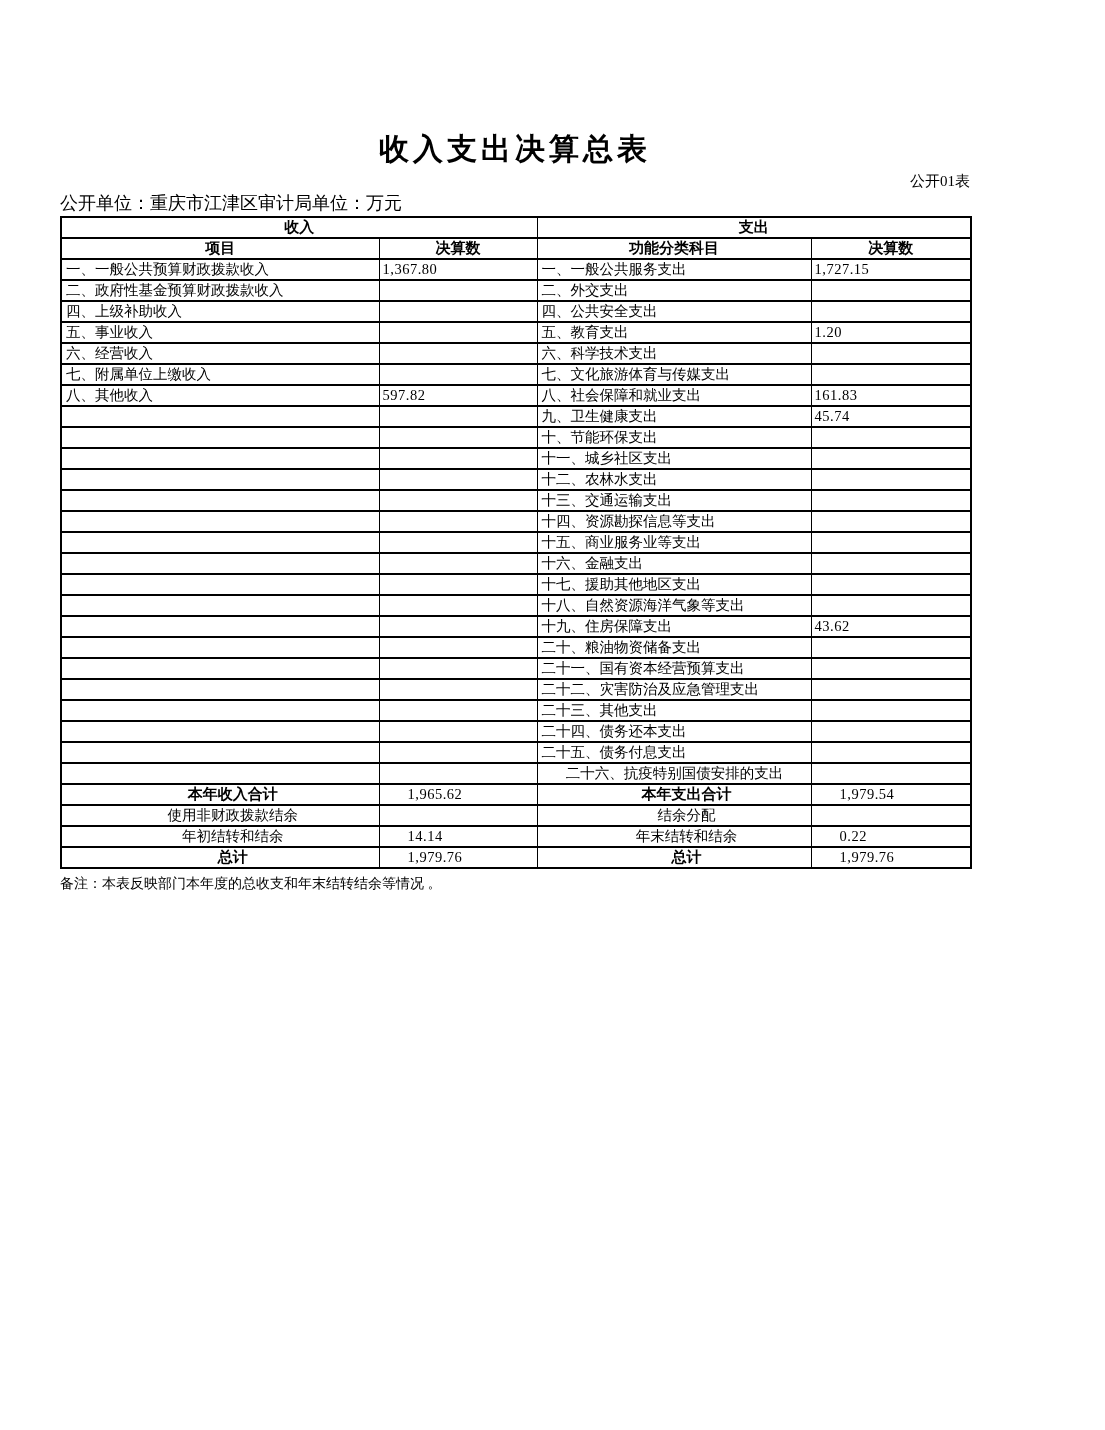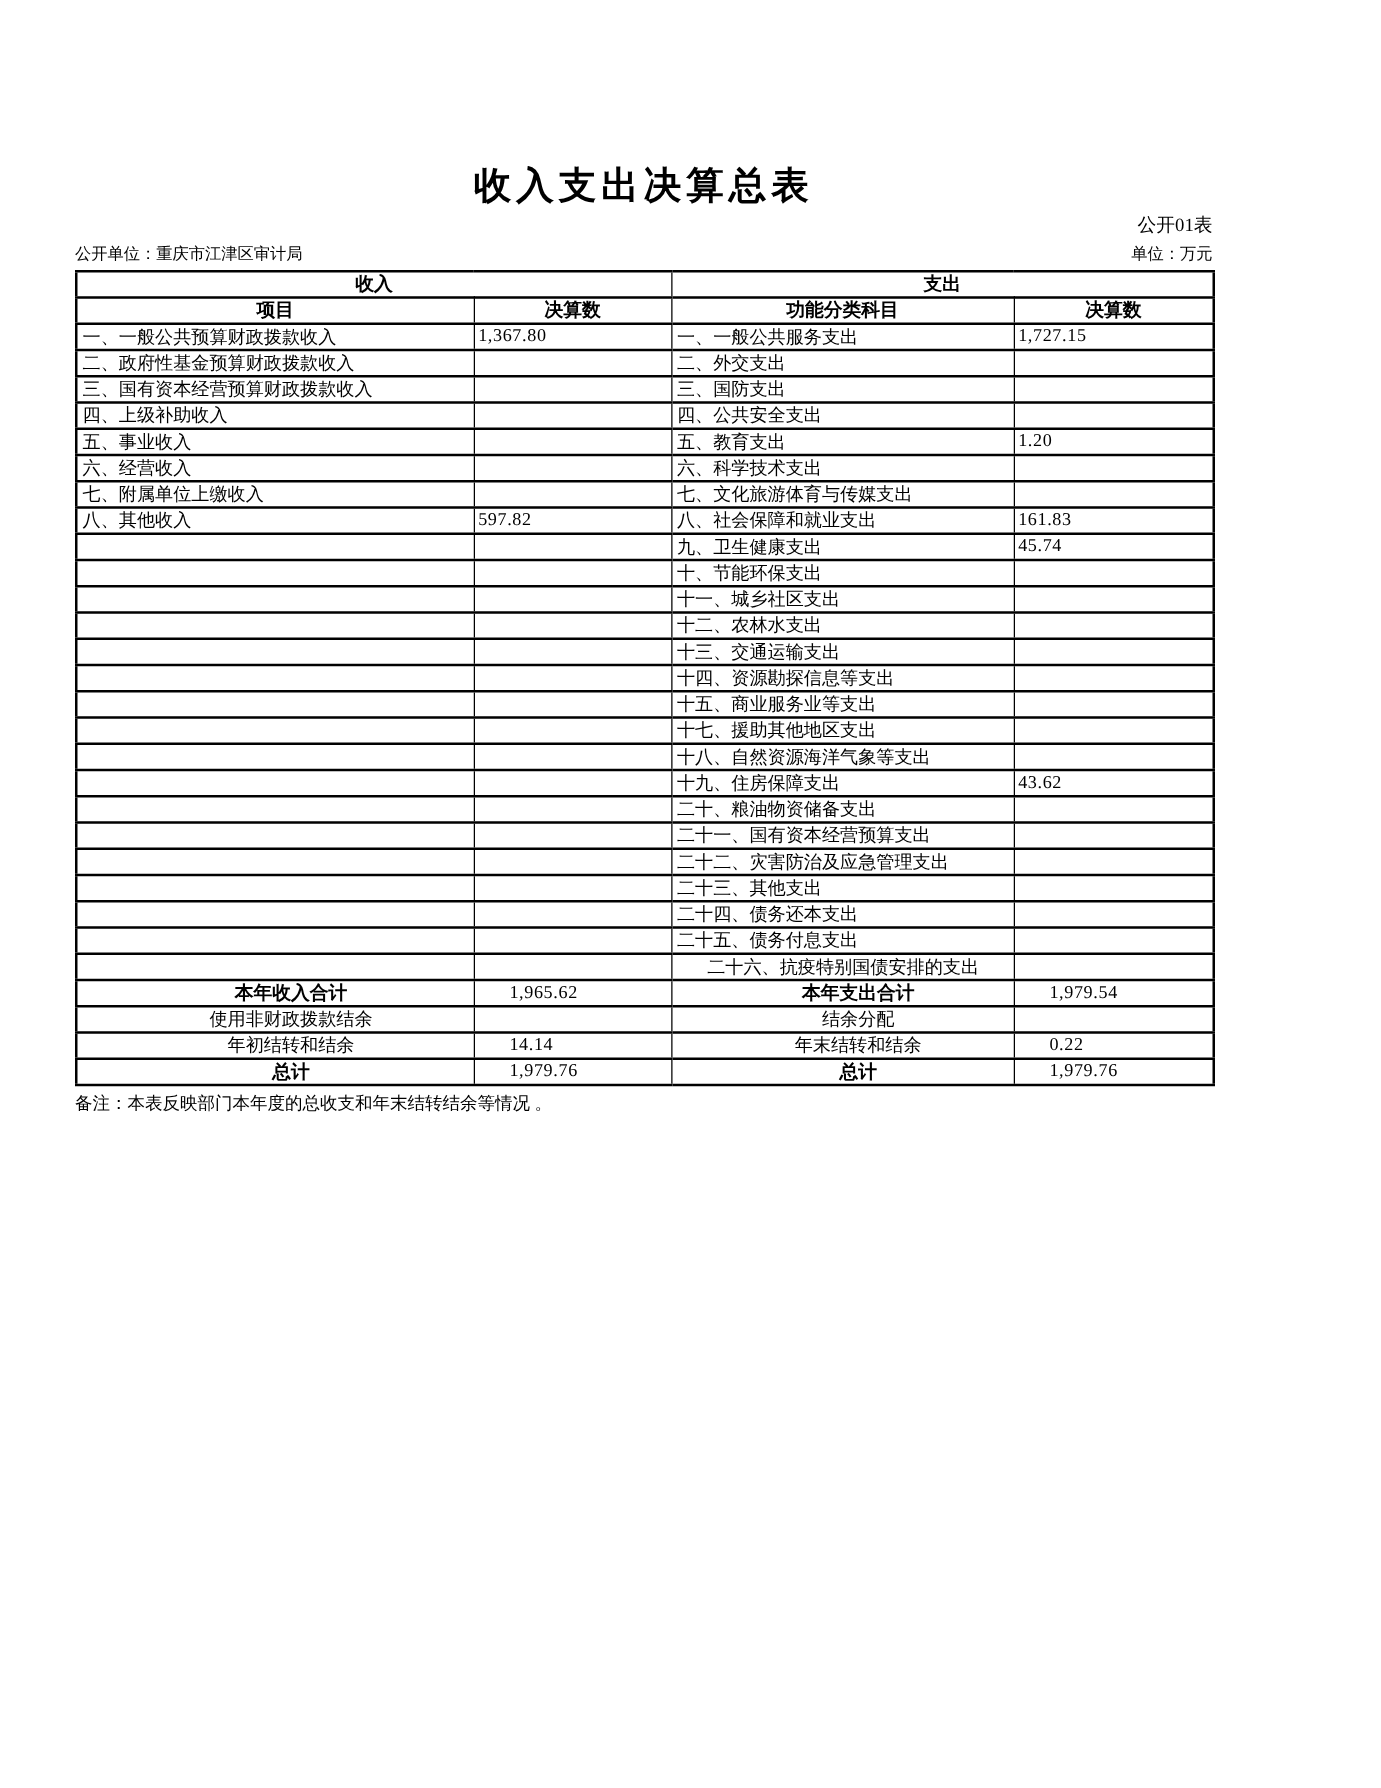--- a/index.html
+++ b/index.html
@@ -30,23 +30,23 @@
     white-space: nowrap;
   }
   .table-code {
     text-align: right;
     font-size: 15px;
     line-height: 19px;
     margin-top: 7px;
   }
   .unit-line {
     display: flex;
-    justify-content: space-between;
+    justify-content: flex-start;
     align-items: flex-end;
-    font-size: 13px;
+    font-size: 18px;
     line-height: 20px;
     margin-top: 2px;
     margin-bottom: 3px;
   }
   table.budget {
     width: 910px;
     table-layout: fixed;
     border-collapse: collapse;
     border: 2px solid #000;
   }
@@ -141,26 +141,20 @@
           <td class="item">一、一般公共服务支出</td>
           <td class="num">1,727.15</td>
         </tr>
         <tr>
           <td class="item">二、政府性基金预算财政拨款收入</td>
           <td class="num"></td>
           <td class="item">二、外交支出</td>
           <td class="num"></td>
         </tr>
         <tr>
-          <td class="item">三、国有资本经营预算财政拨款收入</td>
-          <td class="num"></td>
-          <td class="item">三、国防支出</td>
-          <td class="num"></td>
-        </tr>
-        <tr>
           <td class="item">四、上级补助收入</td>
           <td class="num"></td>
           <td class="item">四、公共安全支出</td>
           <td class="num"></td>
         </tr>
         <tr>
           <td class="item">五、事业收入</td>
           <td class="num"></td>
           <td class="item">五、教育支出</td>
           <td class="num">1.20</td>
@@ -216,20 +210,26 @@
         <tr>
           <td class="item"></td>
           <td class="num"></td>
           <td class="item">十四、资源勘探信息等支出</td>
           <td class="num"></td>
         </tr>
         <tr>
           <td class="item"></td>
           <td class="num"></td>
           <td class="item">十五、商业服务业等支出</td>
+          <td class="num"></td>
+        </tr>
+        <tr>
+          <td class="item"></td>
+          <td class="num"></td>
+          <td class="item">十六、金融支出</td>
           <td class="num"></td>
         </tr>
         <tr>
           <td class="item"></td>
           <td class="num"></td>
           <td class="item">十七、援助其他地区支出</td>
           <td class="num"></td>
         </tr>
         <tr>
           <td class="item"></td>

